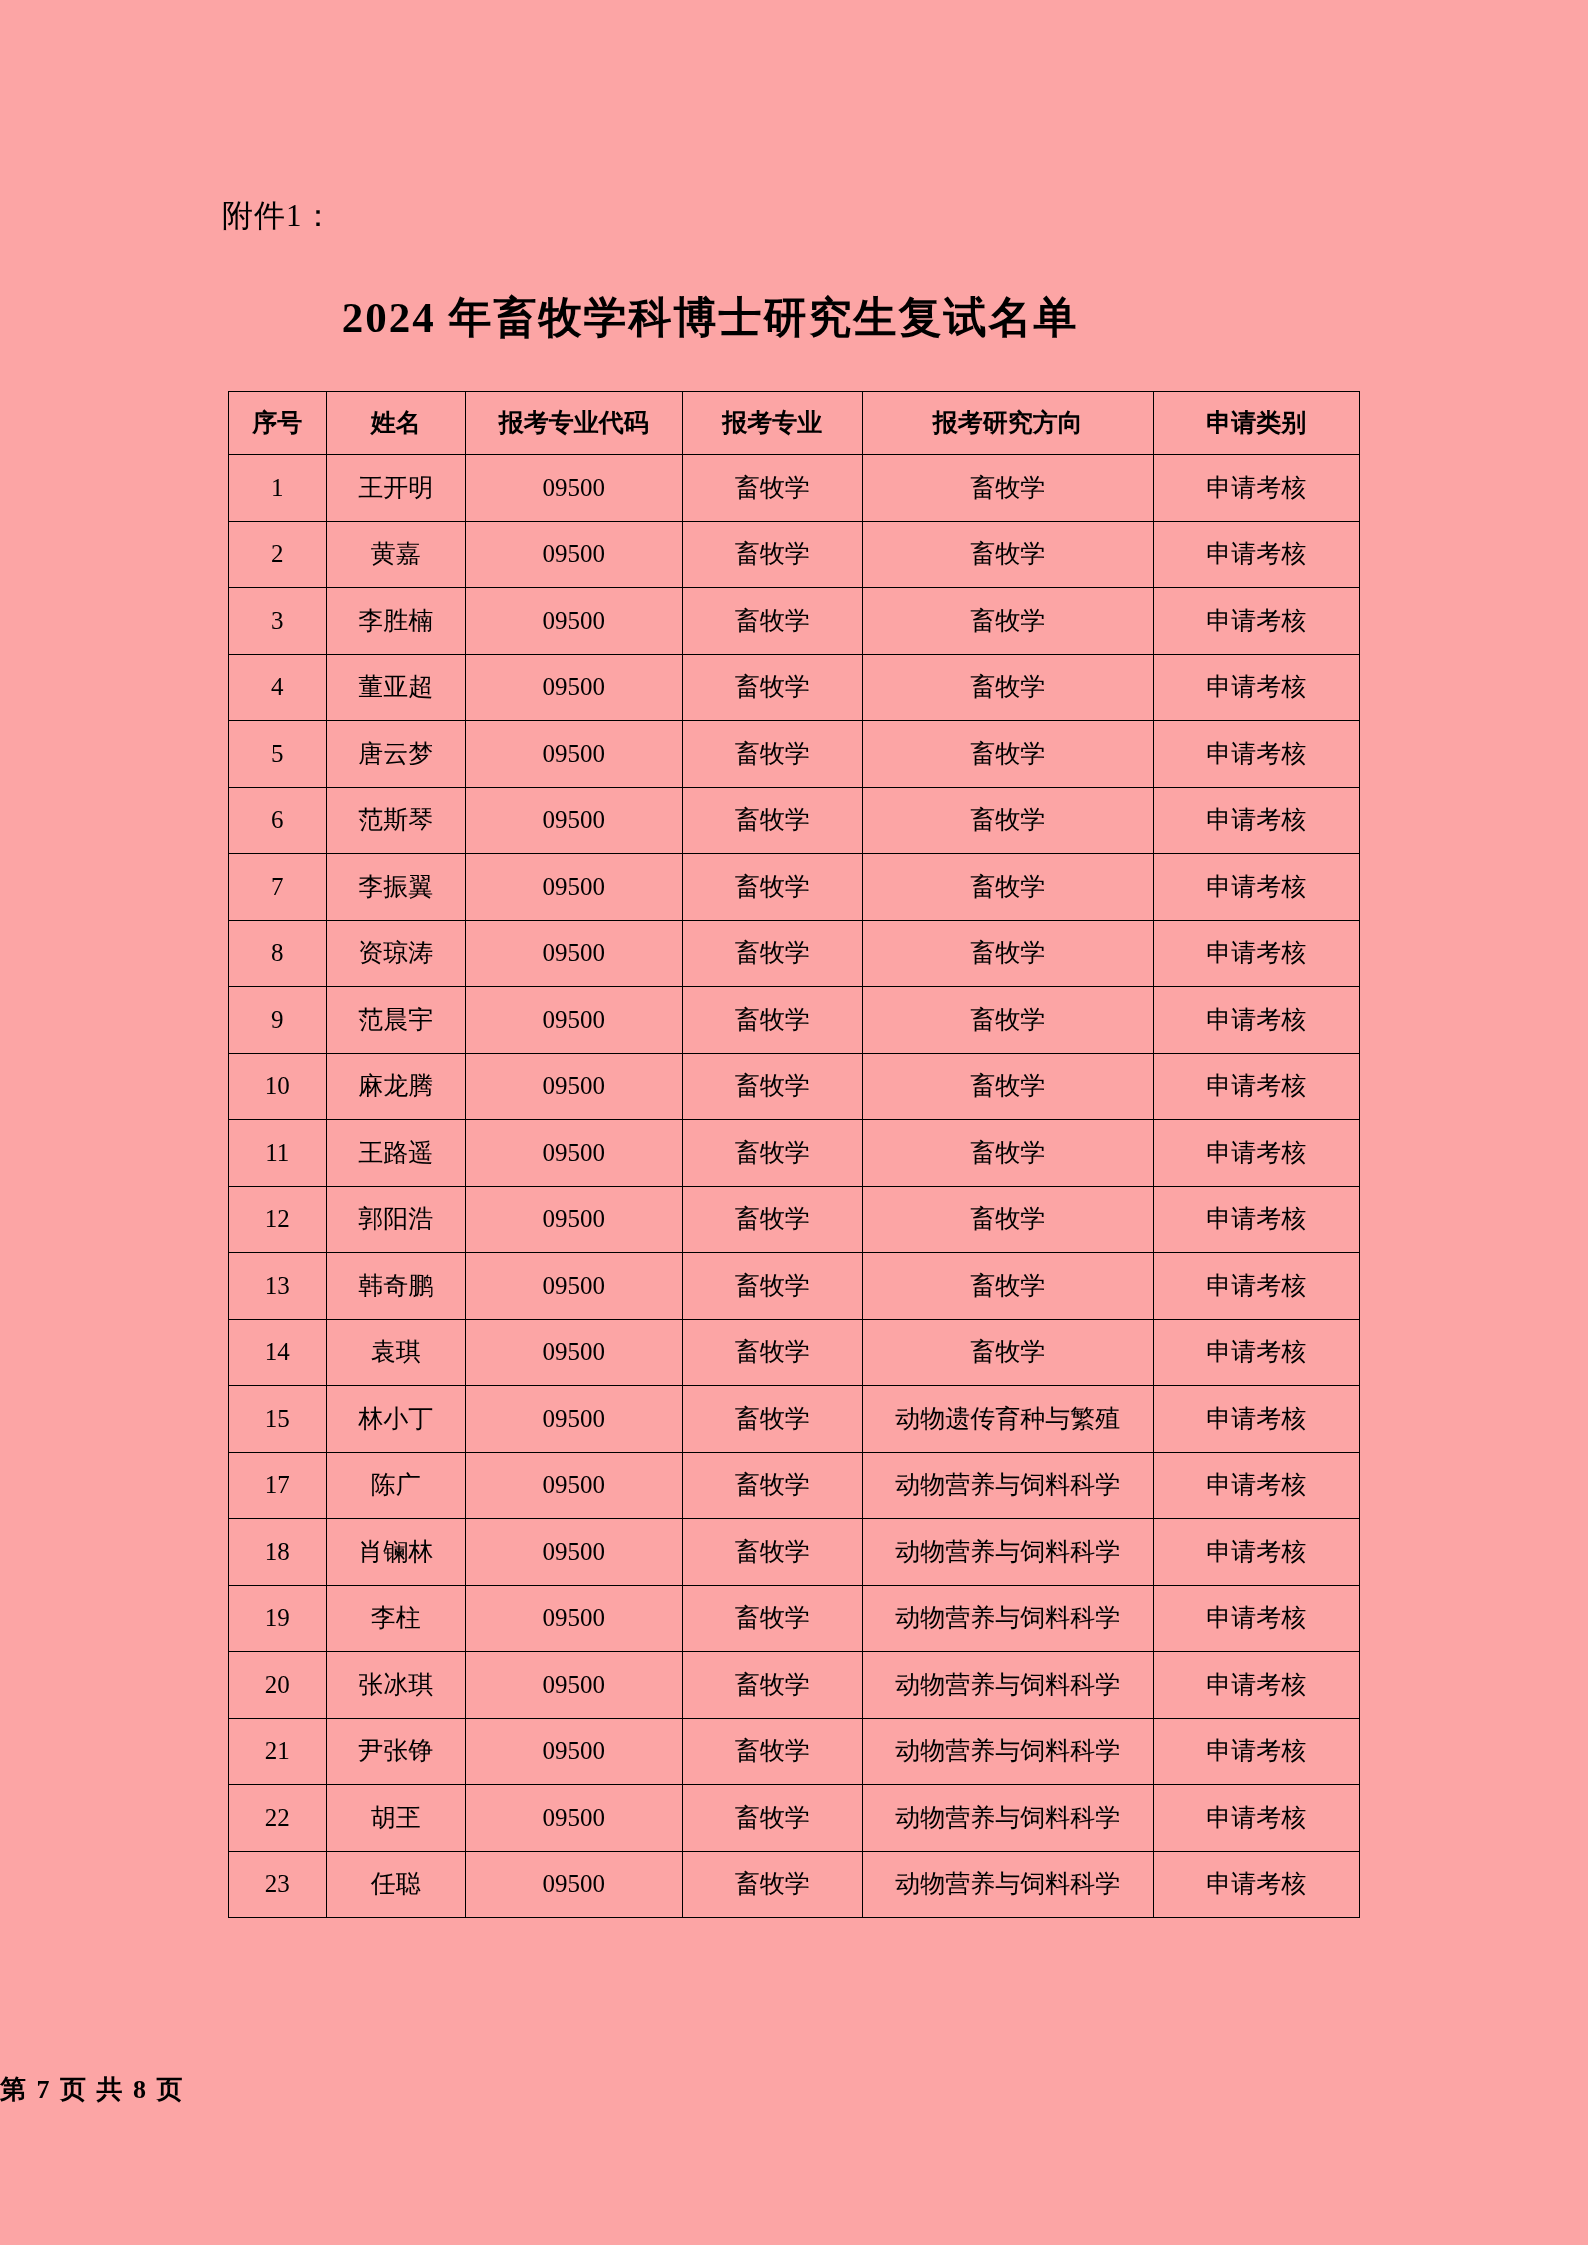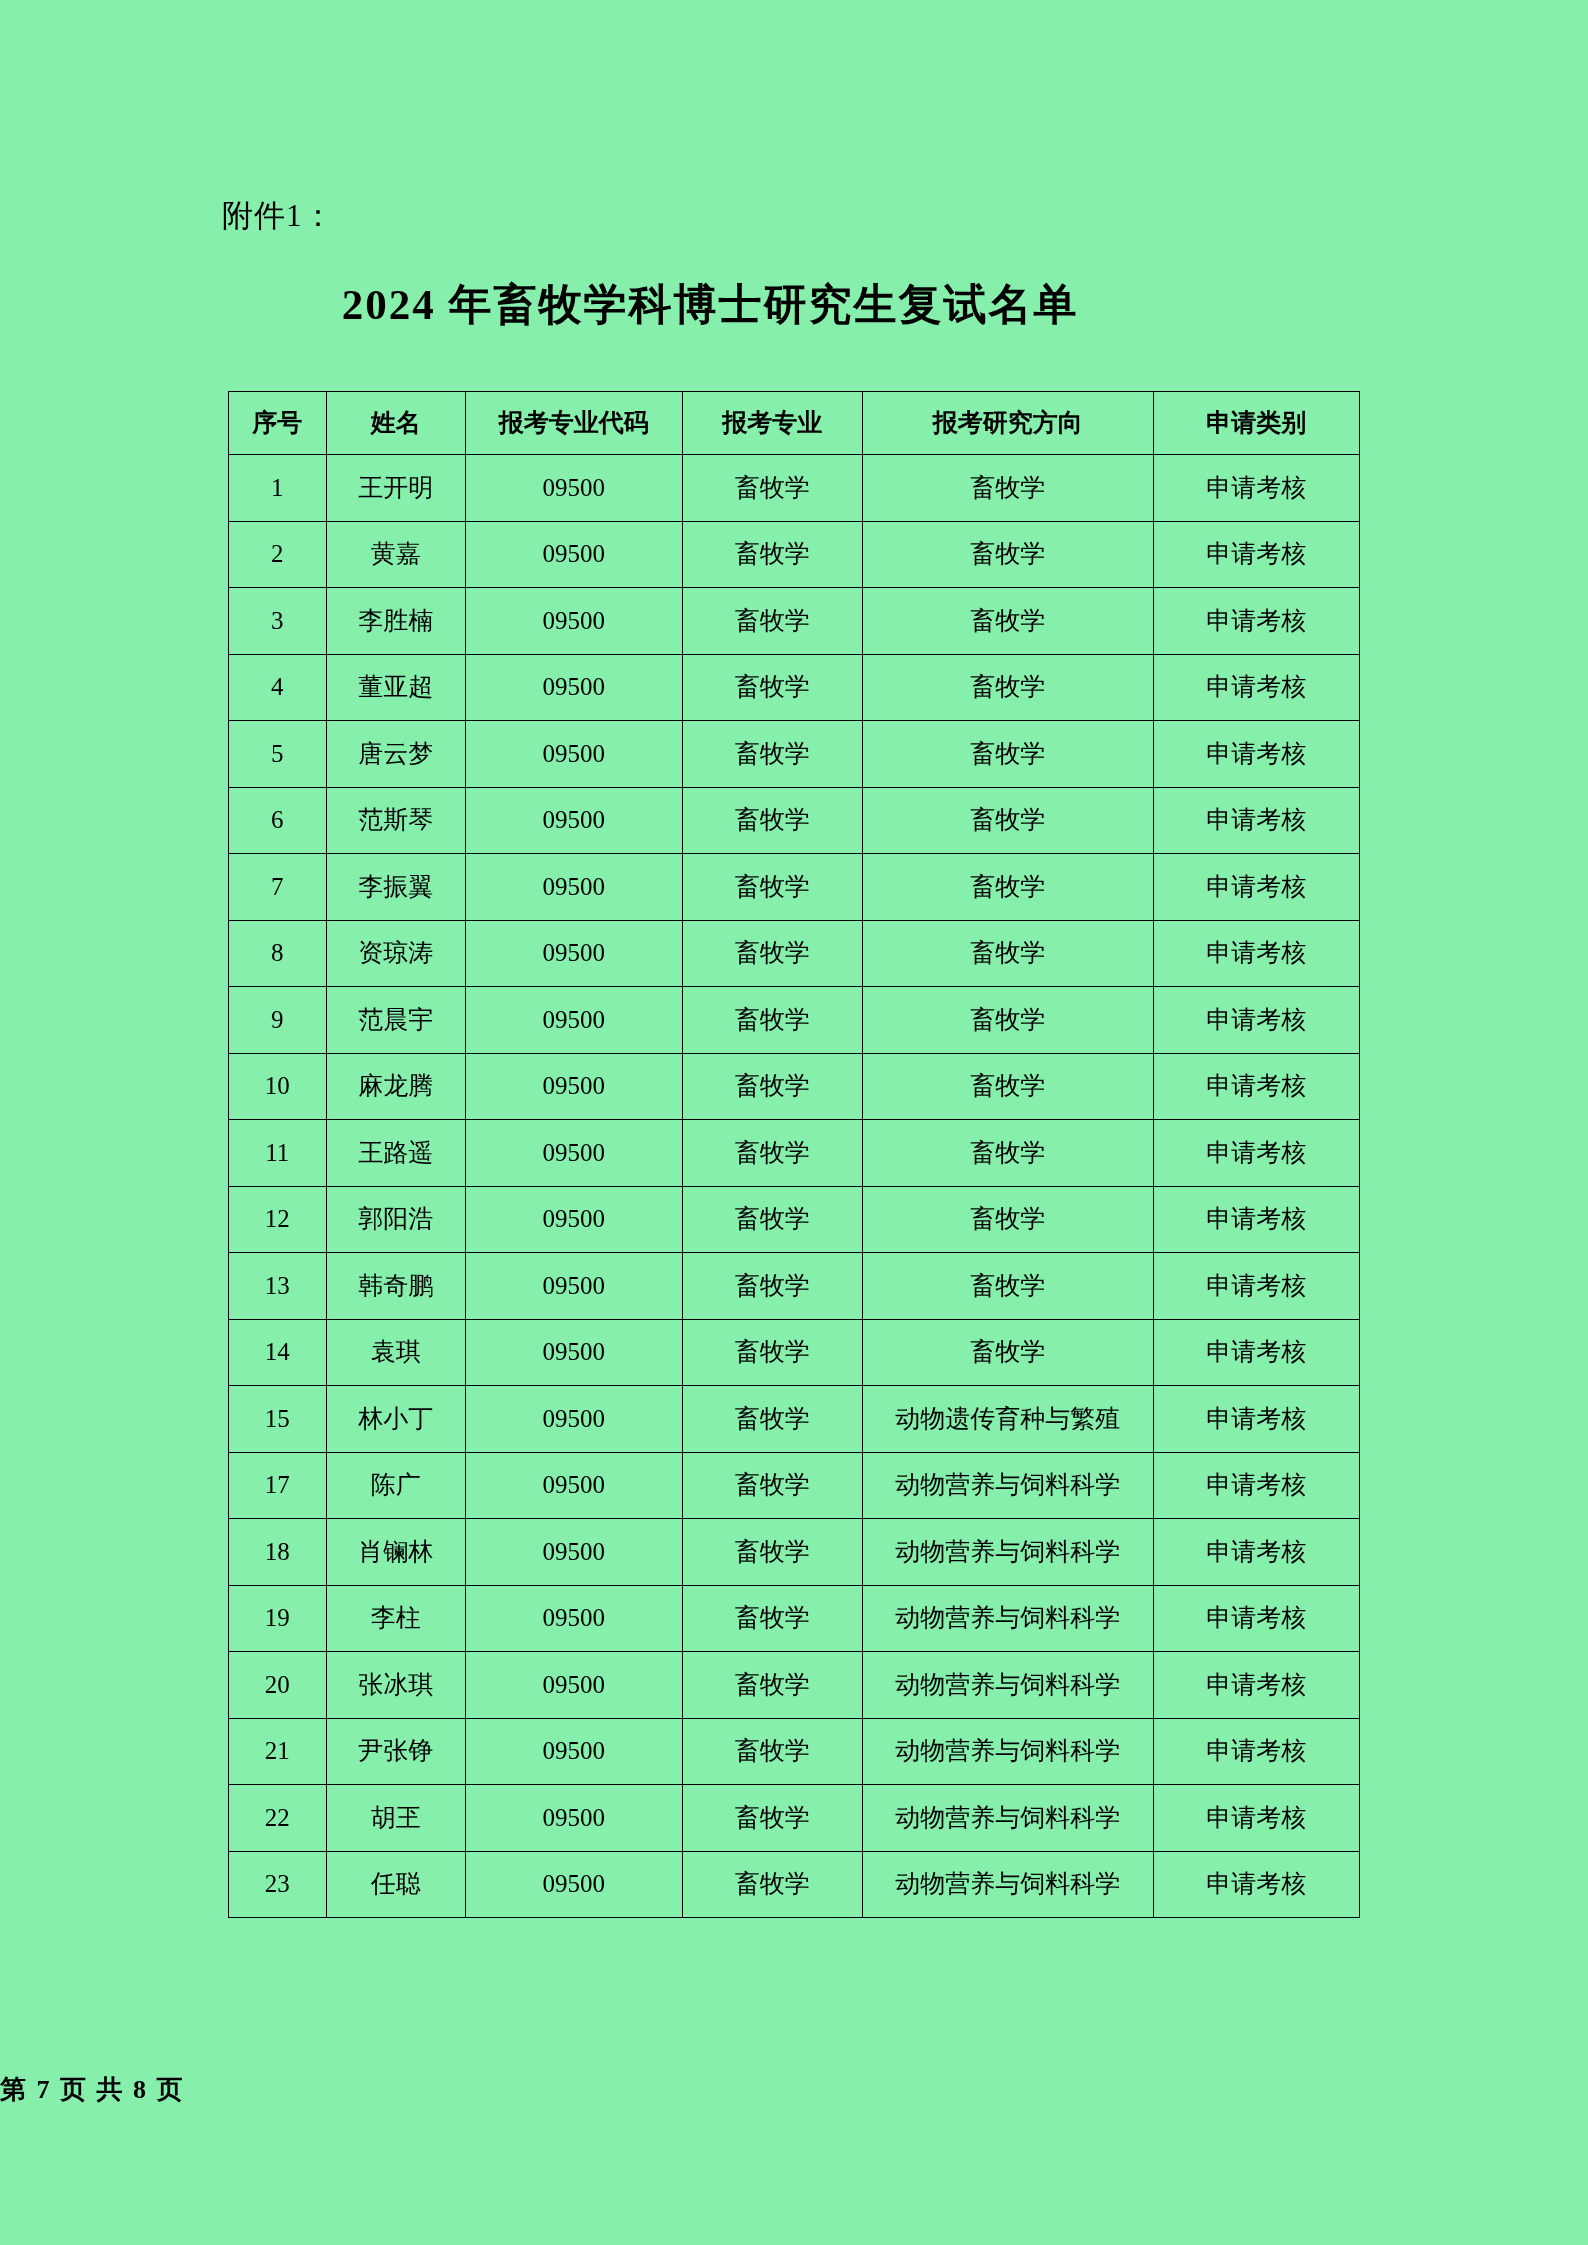--- a/index.html
+++ b/index.html
@@ -14,34 +14,34 @@
     color: #000000;
     position: relative;
     overflow: hidden;
   }
   .page {
     position: absolute;
     left: 0;
     top: 0;
     width: 1588px;
     height: 2245px;
-    background: #86efac;
+    background: #fca5a5;
   }
   .attachment-label {
     position: absolute;
     left: 222px;
     top: 195px;
     font-size: 31px;
     letter-spacing: 1px;
     font-family: "Liberation Serif", serif;
   }
   .doc-title {
     position: absolute;
     left: 0;
-    top: 276px;
+    top: 289px;
     width: 1420px;
     text-align: center;
     font-size: 43px;
     font-weight: bold;
     letter-spacing: 2px;
     font-family: "Liberation Serif", serif;
   }
   .table-wrap {
     position: absolute;
     left: 228px;

